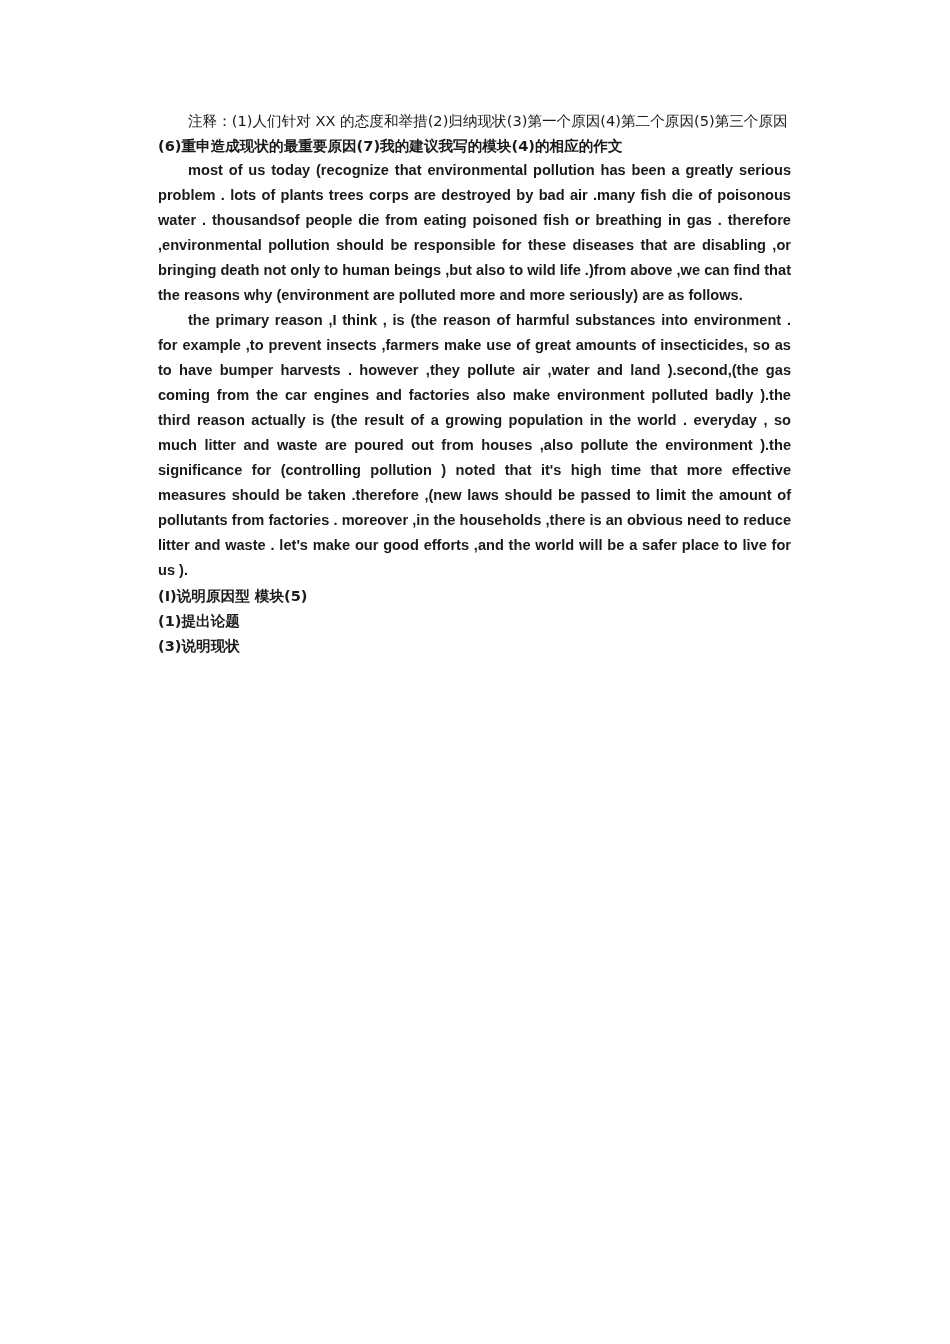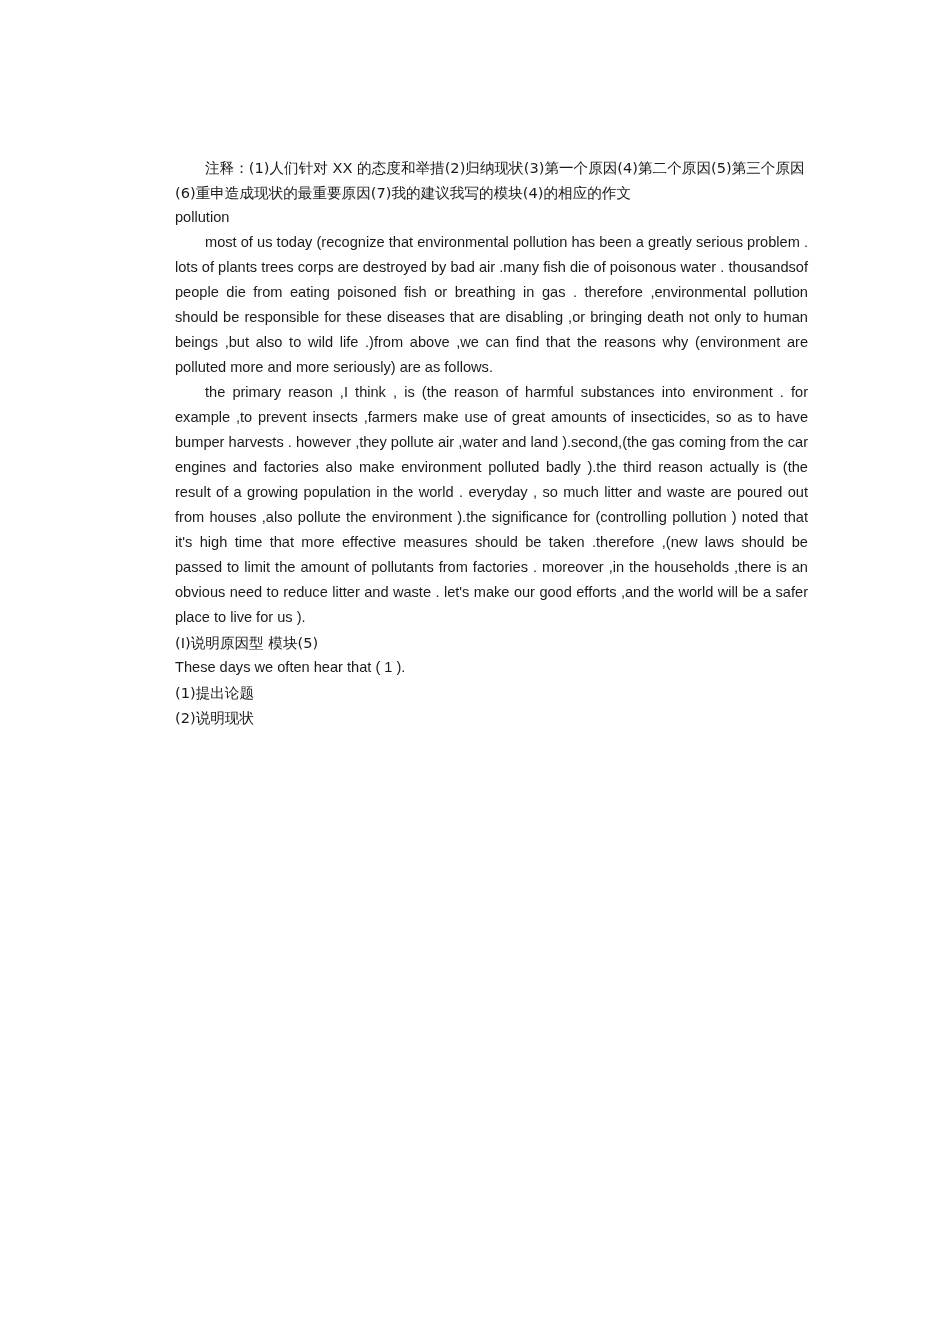--- a/index.html
+++ b/index.html
@@ -19,24 +19,23 @@
   .page {
     position: relative;
     width: 950px;
     height: 1344px;
     background: #ffffff;
     box-sizing: border-box;
   }
 
   .content {
     position: absolute;
-    left: 175px;
+    left: 158px;
     top: 108px;
     width: 633px;
-    margin-top: 47px;
   }
 
   
   p.para {
     margin: 0;
     padding: 0;
     font-size: 14.6px;
     line-height: 25px;
     text-align: justify;
     text-justify: inter-word;
@@ -54,49 +53,47 @@
     text-align: justify;
   }
 
   
   p.flow {
     text-align: left;
   }
 
   
   .gap-note   { margin-top: 0px; }
-  .gap-md     { margin-top: 26px; }
+  .gap-md     { margin-top: 26px; font-weight: bold; }
 
   .cjk {
     font-family: "DejaVu Sans", "Liberation Sans", sans-serif;
   }
 </style>
 </head>
 <body>
 
 <div class="page">
   <div class="content">
 
     <p class="para indent cjk gap-note">注释：(1)人们针对 XX 的态度和举措(2)归纳现状(3)第一个原因(4)第二个原因(5)第三个原因</p>
 
     <p class="para cjk gap-md">(6)重申造成现状的最重要原因(7)我的建议我写的模块(4)的相应的作文</p>
 
-    <p class="para flow gap-md">pollution</p>
 
     <p class="para indent gap-md">most of us today (recognize that environmental pollution has been a greatly serious problem . lots of plants trees corps are destroyed by bad air .many fish die of poisonous water . thousandsof people die from eating poisoned fish or breathing in gas . therefore ,environmental pollution should be responsible for these diseases that are disabling ,or bringing death not only to human beings ,but also to wild life .)from above ,we can find that the reasons why (environment are polluted more and more seriously) are as follows.</p>
 
     <p class="para indent gap-md">the primary reason ,I think , is (the reason of harmful substances into environment . for example ,to prevent insects ,farmers make use of great amounts of insecticides, so as to have bumper harvests . however ,they pollute air ,water and land ).second,(the gas coming from the car engines and factories also make environment polluted badly ).the third reason actually is (the result of a growing population in the world . everyday , so much litter and waste are poured out from houses ,also pollute the environment ).the significance for (controlling pollution ) noted that it's high time that more effective measures should be taken .therefore ,(new laws should be passed to limit the amount of pollutants from factories . moreover ,in the households ,there is an obvious need to reduce litter and waste . let's make our good efforts ,and the world will be a safer place to live for us ).</p>
 
     <p class="para flow cjk gap-md">(I)说明原因型  模块(5)</p>
 
-    <p class="para flow gap-md">These days we often hear that ( 1 ).</p>
 
 
 
 
 
 
     <p class="para flow cjk gap-md">(1)提出论题</p>
 
-    <p class="para flow cjk gap-md">(2)说明现状</p>
+    <p class="para flow cjk gap-md">(3)说明现状</p>
 
   </div>
 </div>
 
 </body></html>

